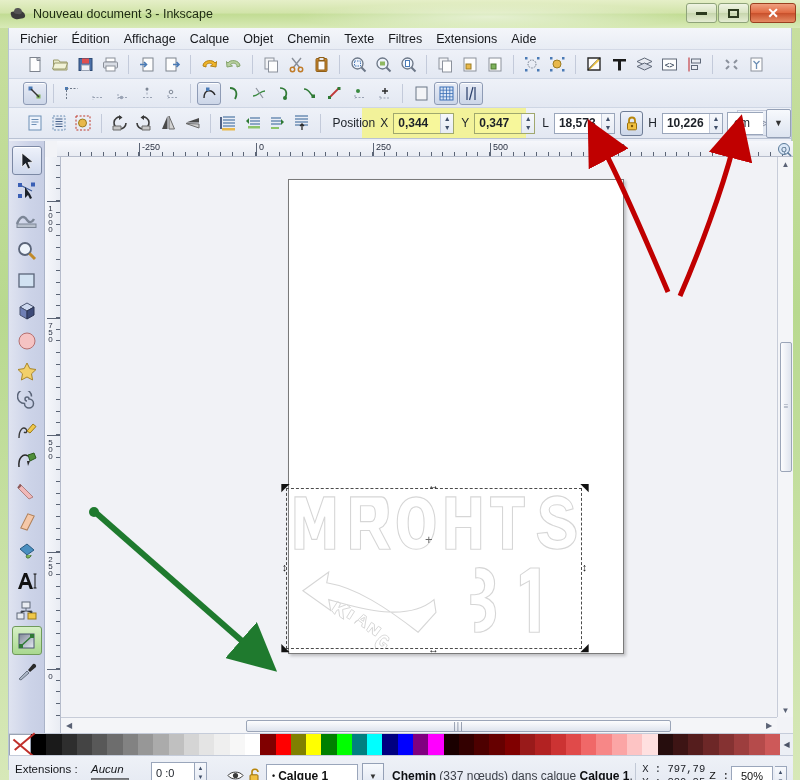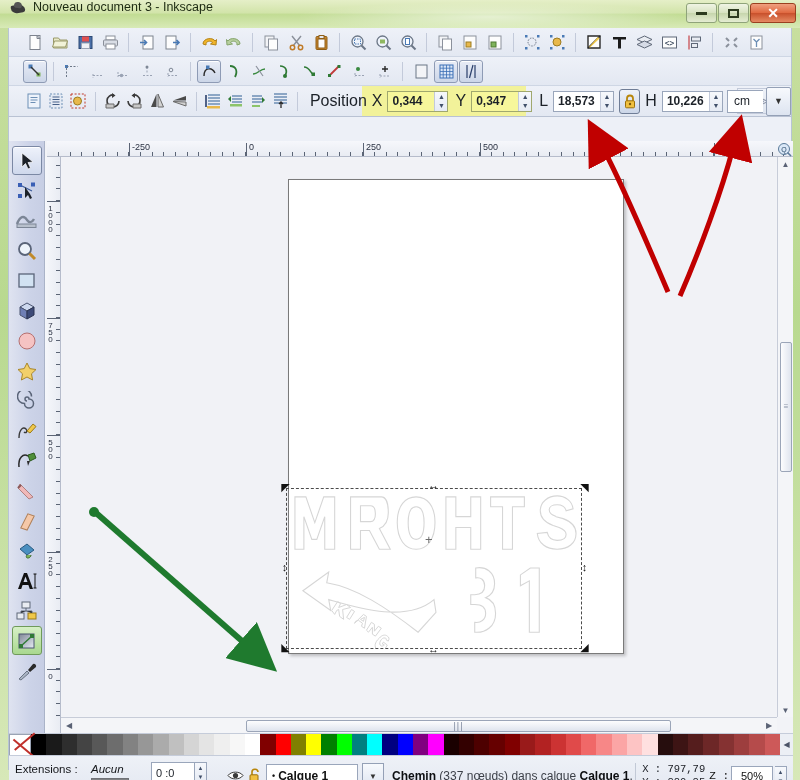--- a/index.html
+++ b/index.html
@@ -15,21 +15,21 @@
     position: relative;
     width: 800px; height: 780px;
     background: linear-gradient(to bottom, #c9dfa0 0%, #b8d98f 40%, #d7e8b8 100%);
     overflow: hidden;
   }
 
   
   .titlebar {
     position: absolute; left: 0; top: 0; width: 800px; height: 28px;
     background: linear-gradient(to bottom, #e5efc8 0%, #d2e4aa 45%, #c2dc94 52%, #d8eab7 100%);
-    display: flex; 
+    display: flex; align-items: center;
   }
   .titlebar-glow {
     position: absolute; left: 300px; top: 0; width: 420px; height: 28px;
     background: radial-gradient(ellipse at 45% 60%, rgba(255,255,255,.55), rgba(255,255,255,0) 60%);
     pointer-events: none;
   }
   .title-icon {
     width: 16px; height: 16px; margin-left: 10px; margin-right: 7px; position: relative;
   }
   .title-icon .d1 { position:absolute; left:1px; top:5px; width:14px; height:8px;
@@ -91,21 +91,21 @@
     background: linear-gradient(to bottom,#e8ecf6,#ccd6e8);
     box-shadow: inset 0 1px 0 #fff;
   }
   .tsep { width: 1px; height: 19px; background: #c3cada; margin: 0 5px; }
   .tbtn svg { display:block; }
 
   
   .yellowband {
     position: absolute; left: 0; top: 0; height: 100%; background: #f2f29a;
   }
-  .field-label { font-size: 16px; color:#1c2128; margin: 0 4px 0 6px; position: relative; z-index:2;}
+  .field-label { font-size: 12px; color:#1c2128; margin: 0 4px 0 6px; position: relative; z-index:2;}
   .spin {
     position: relative; z-index:2; display:flex; align-items:stretch;
     height: 21px; border: 1px solid #9aa6bb; background:#fff;
   }
   .spin input {
     border: none; outline: none; width: 46px; height: 100%;
     font-family: "Liberation Sans", sans-serif; font-size: 12px; color:#1c2128;
     padding: 0 4px; background: transparent; font-weight: bold;
   }
   .spin.yellow { background:#f7f79b; border-color:#a0a86e; }
@@ -164,21 +164,21 @@
     background: linear-gradient(to bottom,#eef2fb,#cfd8ec);
     box-shadow: inset 0 1px 0 #fff;
   }
   .toolbtn.selg {
     border: 1px solid #6f9a5a;
     background: linear-gradient(to bottom,#d6f0c6,#a9d88f);
   }
   .canvaswrap { flex: 1; position: relative; background: #f2f3f7; }
 
   .ruler-h {
-    position:absolute; left: 2px; top: 0; height: 16px; right: 0;
+    position:absolute; left: 12px; top: 0; height: 16px; right: 0;
     background: linear-gradient(to bottom,#f6f7fb,#e9ecf3);
     border-bottom: 1px solid #b6bccb;
     overflow: hidden;
   }
   .ruler-v {
     position:absolute; left: 0; top: 16px; width: 16px; bottom: 0;
     background: linear-gradient(to right,#f6f7fb,#e9ecf3);
     border-right: 1px solid #b6bccb;
     overflow: hidden;
   }
@@ -337,20 +337,32 @@
         </div>
       <div class="winbtn">
           <span class="max"></span>
         </div>
       <div class="winbtn close">✕</div>
     </div>
   </div>
 
   <div class="winbody">
 
+    <div class="menubar">
+      <div class="menuitem">Fichier</div>
+      <div class="menuitem">Édition</div>
+      <div class="menuitem">Affichage</div>
+      <div class="menuitem">Calque</div>
+      <div class="menuitem">Objet</div>
+      <div class="menuitem">Chemin</div>
+      <div class="menuitem">Texte</div>
+      <div class="menuitem">Filtres</div>
+      <div class="menuitem">Extensions</div>
+      <div class="menuitem">Aide</div>
+    </div>
 
     <div class="toolbar">
       <div class="tbtn">
         <svg width="17" height="17" viewBox="0 0 17 17">
             <rect x="3" y="1.5" width="10" height="14" fill="#fdfdfd" stroke="#7d838e"></rect>
             <path d="M10 1.5 L13 4.5 L10 4.5 Z" fill="#e4e7ec" stroke="#7d838e"></path>
           </svg>
         </div>
       <div class="tbtn">
         <svg width="17" height="17" viewBox="0 0 17 17">

